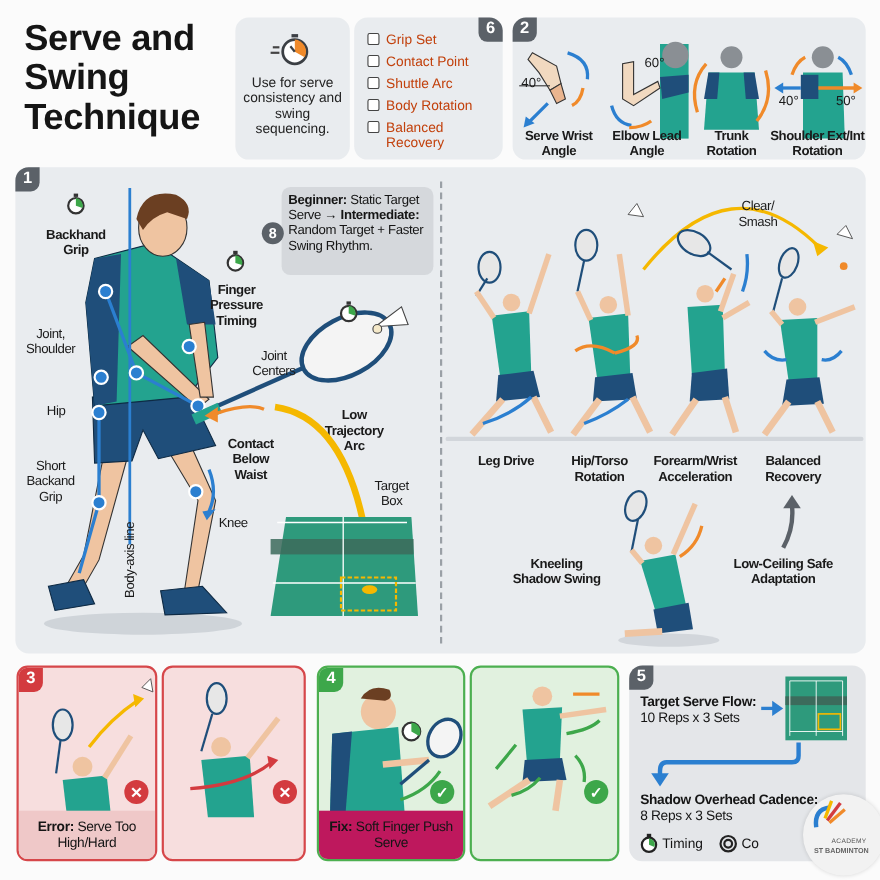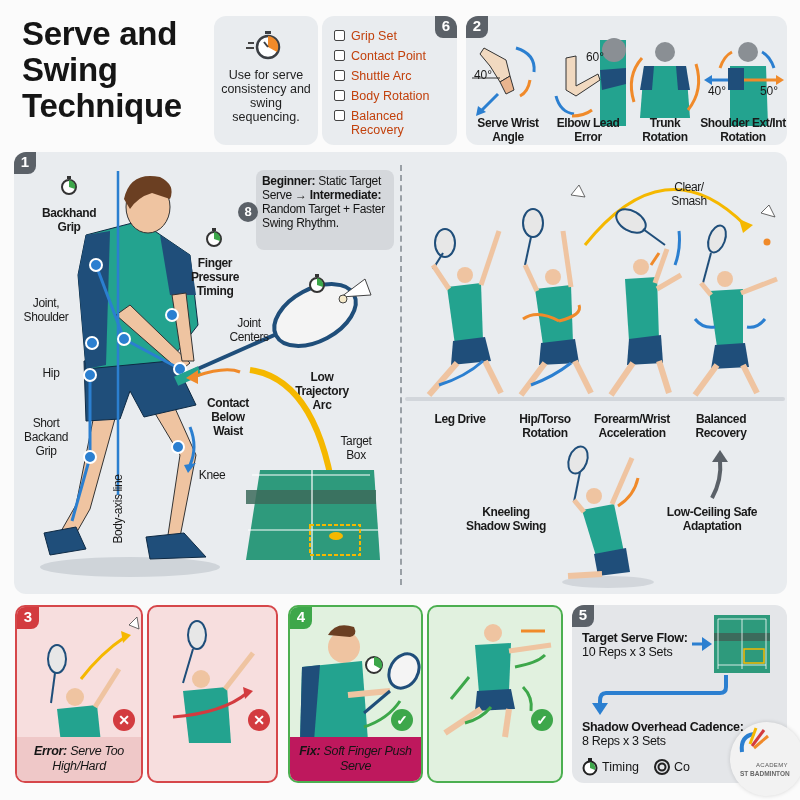--- a/index.html
+++ b/index.html
@@ -10,21 +10,21 @@
   .badge { position: absolute; background: #5b6168; color: #fff; font-weight: 700; font-size: 15px; line-height: 20px; text-align: center; width: 22px; height: 22px; border-radius: 4px 0 8px 0; font-family: "Liberation Sans", sans-serif; }
   .title { left: 22px; top: 16px; width: 190px; font-size: 33px; font-weight: 700; line-height: 36px; letter-spacing: -0.3px; }
   .lbl { position: absolute; font-size: 12px; line-height: 14px; text-align: center; color: #1a1a1a; font-family: "Liberation Sans", sans-serif; }
   .lbl.b { font-weight: 700; }
   .lbl-cond { letter-spacing: -0.4px; }
   .check { display: flex; align-items: flex-start; gap: 6px; font-size: 12.5px; line-height: 14px; color: #c2410c; margin-bottom: 6px; }
   .box { width: 11px; height: 11px; border: 1.3px solid #444; border-radius: 2px; margin-top: 1px; flex: 0 0 11px; background: #fff; }
   .card { position: absolute; border-radius: 10px; overflow: hidden; }
   .card.err { background: #f7dede; border: 2px solid #d6474a; }
   .card.fix { background: #e1f1df; border: 2px solid #4caf50; }
-  .card .cap { position: absolute; left: 0; right: 0; bottom: 0; height: 44px; font-size: 12.5px; line-height: 15px; text-align: center; padding-top: 7px; letter-spacing: -0.3px; font-style: italic; }
+  .card .cap { position: absolute; left: 0; right: 0; bottom: 0; height: 44px; font-size: 12.5px; line-height: 15px; text-align: center; padding-top: 7px; letter-spacing: -0.3px; }
   .card.err .cap { background: #efc8c8; }
   .card.fix .cap { background: #be185d; }
   .cap strong { font-weight: 700; }
   .mark { position: absolute; width: 22px; height: 22px; border-radius: 50%; color: #fff; font-weight: 700; font-size: 14px; line-height: 22px; text-align: center; }
   .mark.x { background: #d33b3f; }
   .mark.ok { background: #3da74a; }
   .dashed { position: absolute; left: 400px; top: 165px; height: 420px; border-left: 2px dashed #9aa0a6; }
   svg { position: absolute; overflow: visible; }
 </style>
 </head>
@@ -111,21 +111,21 @@
     <polygon points="0,40 8,35 8,45" fill="#2b7fd0"></polygon>
     <line x1="40" y1="40" x2="74" y2="40" stroke="#f08a2a" stroke-width="3"></line>
     <polygon points="80,40 72,35 72,45" fill="#f08a2a"></polygon>
     <path d="M16 28 Q20 16 28 12" fill="none" stroke="#f08a2a" stroke-width="3"></path>
     <path d="M70 28 Q66 16 58 12" fill="none" stroke="#2b7fd0" stroke-width="3"></path>
   </svg>
   <div class="lbl" style="left:238px;top:68px;width:26px;">40°</div>
   <div class="lbl" style="left:290px;top:68px;width:26px;">50°</div>
 
   <div class="lbl b lbl-cond" style="left:4px;top:100px;width:76px;">Serve Wrist Angle</div>
-  <div class="lbl b lbl-cond" style="left:84px;top:100px;width:76px;">Elbow Lead Error</div>
+  <div class="lbl b lbl-cond" style="left:84px;top:100px;width:76px;">Elbow Lead Angle</div>
   <div class="lbl b lbl-cond" style="left:168px;top:100px;width:62px;">Trunk Rotation</div>
   <div class="lbl b lbl-cond" style="left:234px;top:100px;width:86px;">Shoulder Ext/Int Rotation</div>
 </div>
 
 <div class="panel" style="left:14px;top:152px;width:773px;height:442px;">
   <div class="badge" style="left:0;top:0;border-radius:12px 0 8px 0;">1</div>
 </div>
 <div class="dashed"></div>
 
 <svg width="220" height="420" style="left:20px;top:165px;" viewBox="0 0 220 420">

